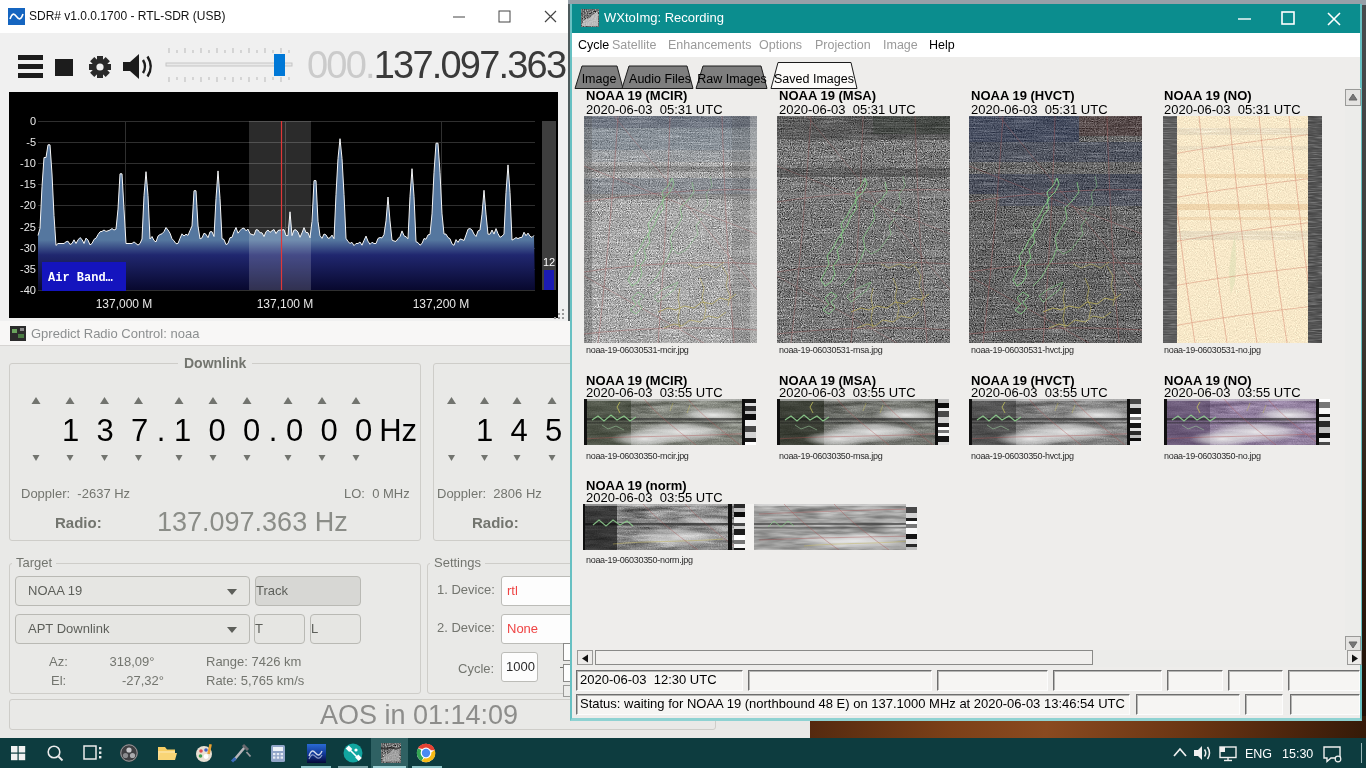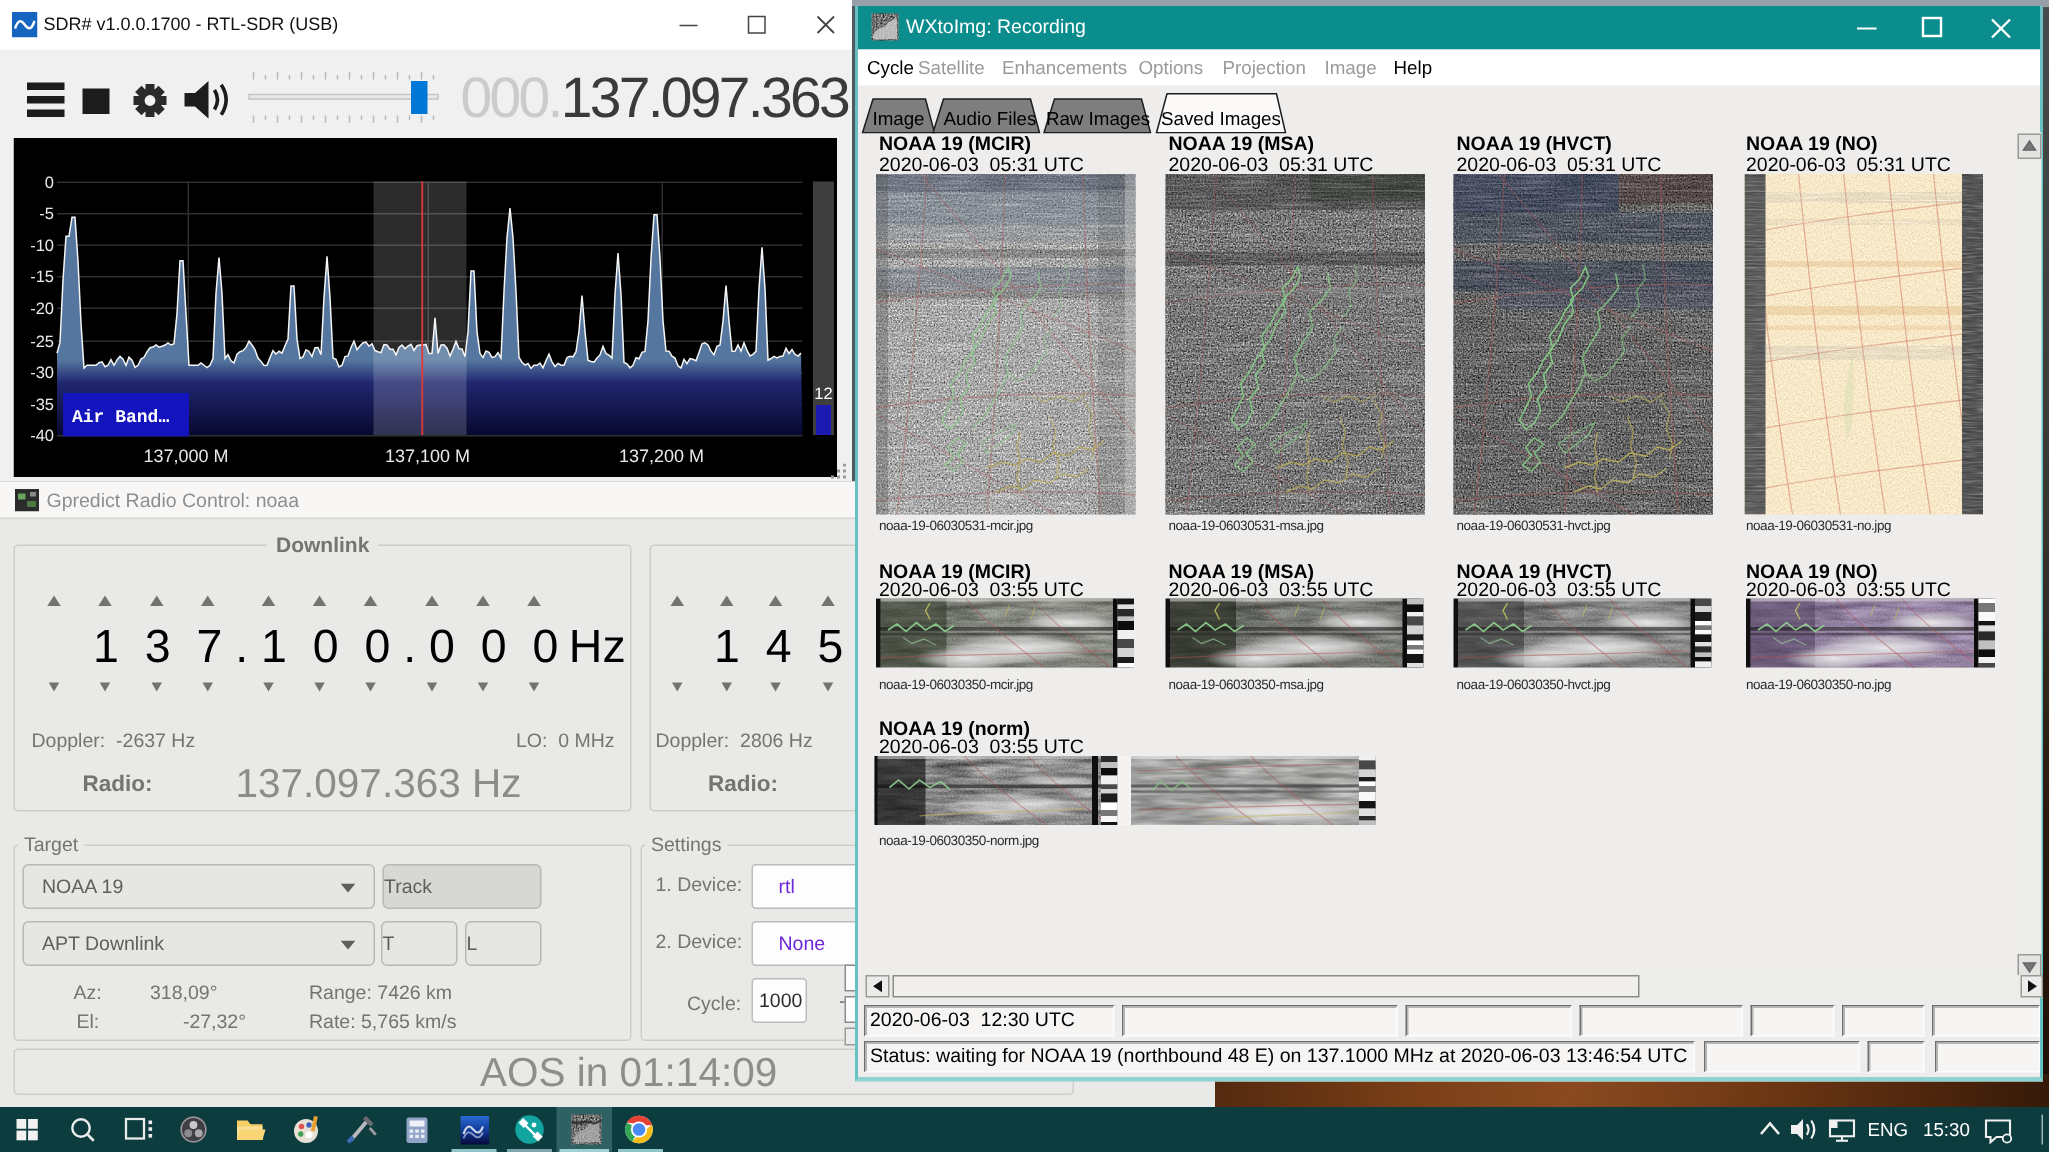--- a/index.html
+++ b/index.html
@@ -17,21 +17,21 @@
 
 
 #gp{left:0;top:321px;width:810px;height:417px;background:#e9e9e7}
 #gp-title{left:0;top:0;width:810px;height:25px;background:#f8f7f6;border-bottom:1px solid #d6d4d2}
 #gp-title .txt{position:absolute;left:31px;top:5px;font-size:13px;color:#8c8f90}
 .gpframe{position:absolute;border:1px solid #cecdc9;border-radius:3px}
 .gplbl{position:absolute;font-size:13px;color:#73756f}
 .gpdigits{position:absolute;font-size:31px;color:#000000;letter-spacing:0}
 .gpbtn{position:absolute;background:#e6e6e3;border:1px solid #b9b9b4;border-radius:4px;font-size:13px;color:#5d5f5a;text-align:left}
 .gpcombo{position:absolute;background:#e6e6e3;border:1px solid #b9b9b4;border-radius:4px;font-size:13px;color:#5d5f5a}
-.gpentry{position:absolute;background:#fdfdfd;border:1px solid #bcbcb8;border-radius:3px;font-size:13px;color:#6d28d9;padding-left:17px}
+.gpentry{position:absolute;background:#fdfdfd;border:1px solid #bcbcb8;border-radius:3px;font-size:13px;color:#ef4444;padding-left:5px}
 
 
 #wx{left:570px;top:4px;width:792px;height:717px;background:#eeedeb;border-left:2px solid #67c0c2;border-right:2px solid #67c0c2;border-bottom:3px solid #8fd2d2}
 #wx-title{left:0;top:0;width:788px;height:29px;background:#0b8d8e}
 #wx-title .txt{position:absolute;left:32px;top:6px;font-size:13px;color:#fff}
 #wx-menu{left:0;top:29px;width:788px;height:24px;background:#fff;font-size:12.5px;color:#9a9a9a}
 #wx-menu span{position:absolute;top:5px}
 #wx-vscroll{left:773px;top:84px;width:16px;height:562px;background:#ececea}
 #wx-hscroll{left:2px;top:646px;width:786px;height:17px;background:#ececea}
 .cell-h{position:absolute;font-weight:bold;font-size:13px;color:#000}
@@ -251,21 +251,21 @@
   </div>
   <div class="gpbtn" style="left:255px;top:255px;width:106px;height:30px;line-height:28px;background:#d7d7d4">Track</div>
   <div class="gpcombo" style="left:15px;top:293px;width:235px;height:30px;line-height:28px;padding-left:12px">APT Downlink
     <svg class="abs" style="right:12px;top:12px" width="10" height="7">
         <path d="M0 0 L10 0 L5 6 Z" fill="#5d5f5a"></path>
       </svg>
   </div>
   <div class="gpbtn" style="left:254px;top:293px;width:51px;height:30px;line-height:28px">T</div>
   <div class="gpbtn" style="left:310px;top:293px;width:51px;height:30px;line-height:28px">L</div>
   <div class="gplbl" style="left:49px;top:333px">Az:</div>
-  <div class="gplbl" style="left:100px;top:333px;width:64px;text-align:left">318,09°</div>
+  <div class="gplbl" style="left:100px;top:333px;width:64px;text-align:center">318,09°</div>
   <div class="gplbl" style="left:206px;top:333px">Range: 7426 km</div>
   <div class="gplbl" style="left:51px;top:352px">El:</div>
   <div class="gplbl" style="left:100px;top:352px;width:64px;text-align:right">-27,32°</div>
   <div class="gplbl" style="left:206px;top:352px">Rate: 5,765 km/s</div>
 
   <div class="gpframe" style="left:427px;top:242px;width:290px;height:131px"></div>
   <div class="abs" style="left:430px;top:234px;background:#e9e9e7;padding:0 4px;font-size:13px;color:#73756f">Settings</div>
   <div class="gplbl" style="left:437px;top:261px">1. Device:</div>
   <div class="gpentry" style="left:501px;top:255px;width:130px;height:30px;line-height:28px">rtl</div>
   <div class="gplbl" style="left:437px;top:299px">2. Device:</div>

